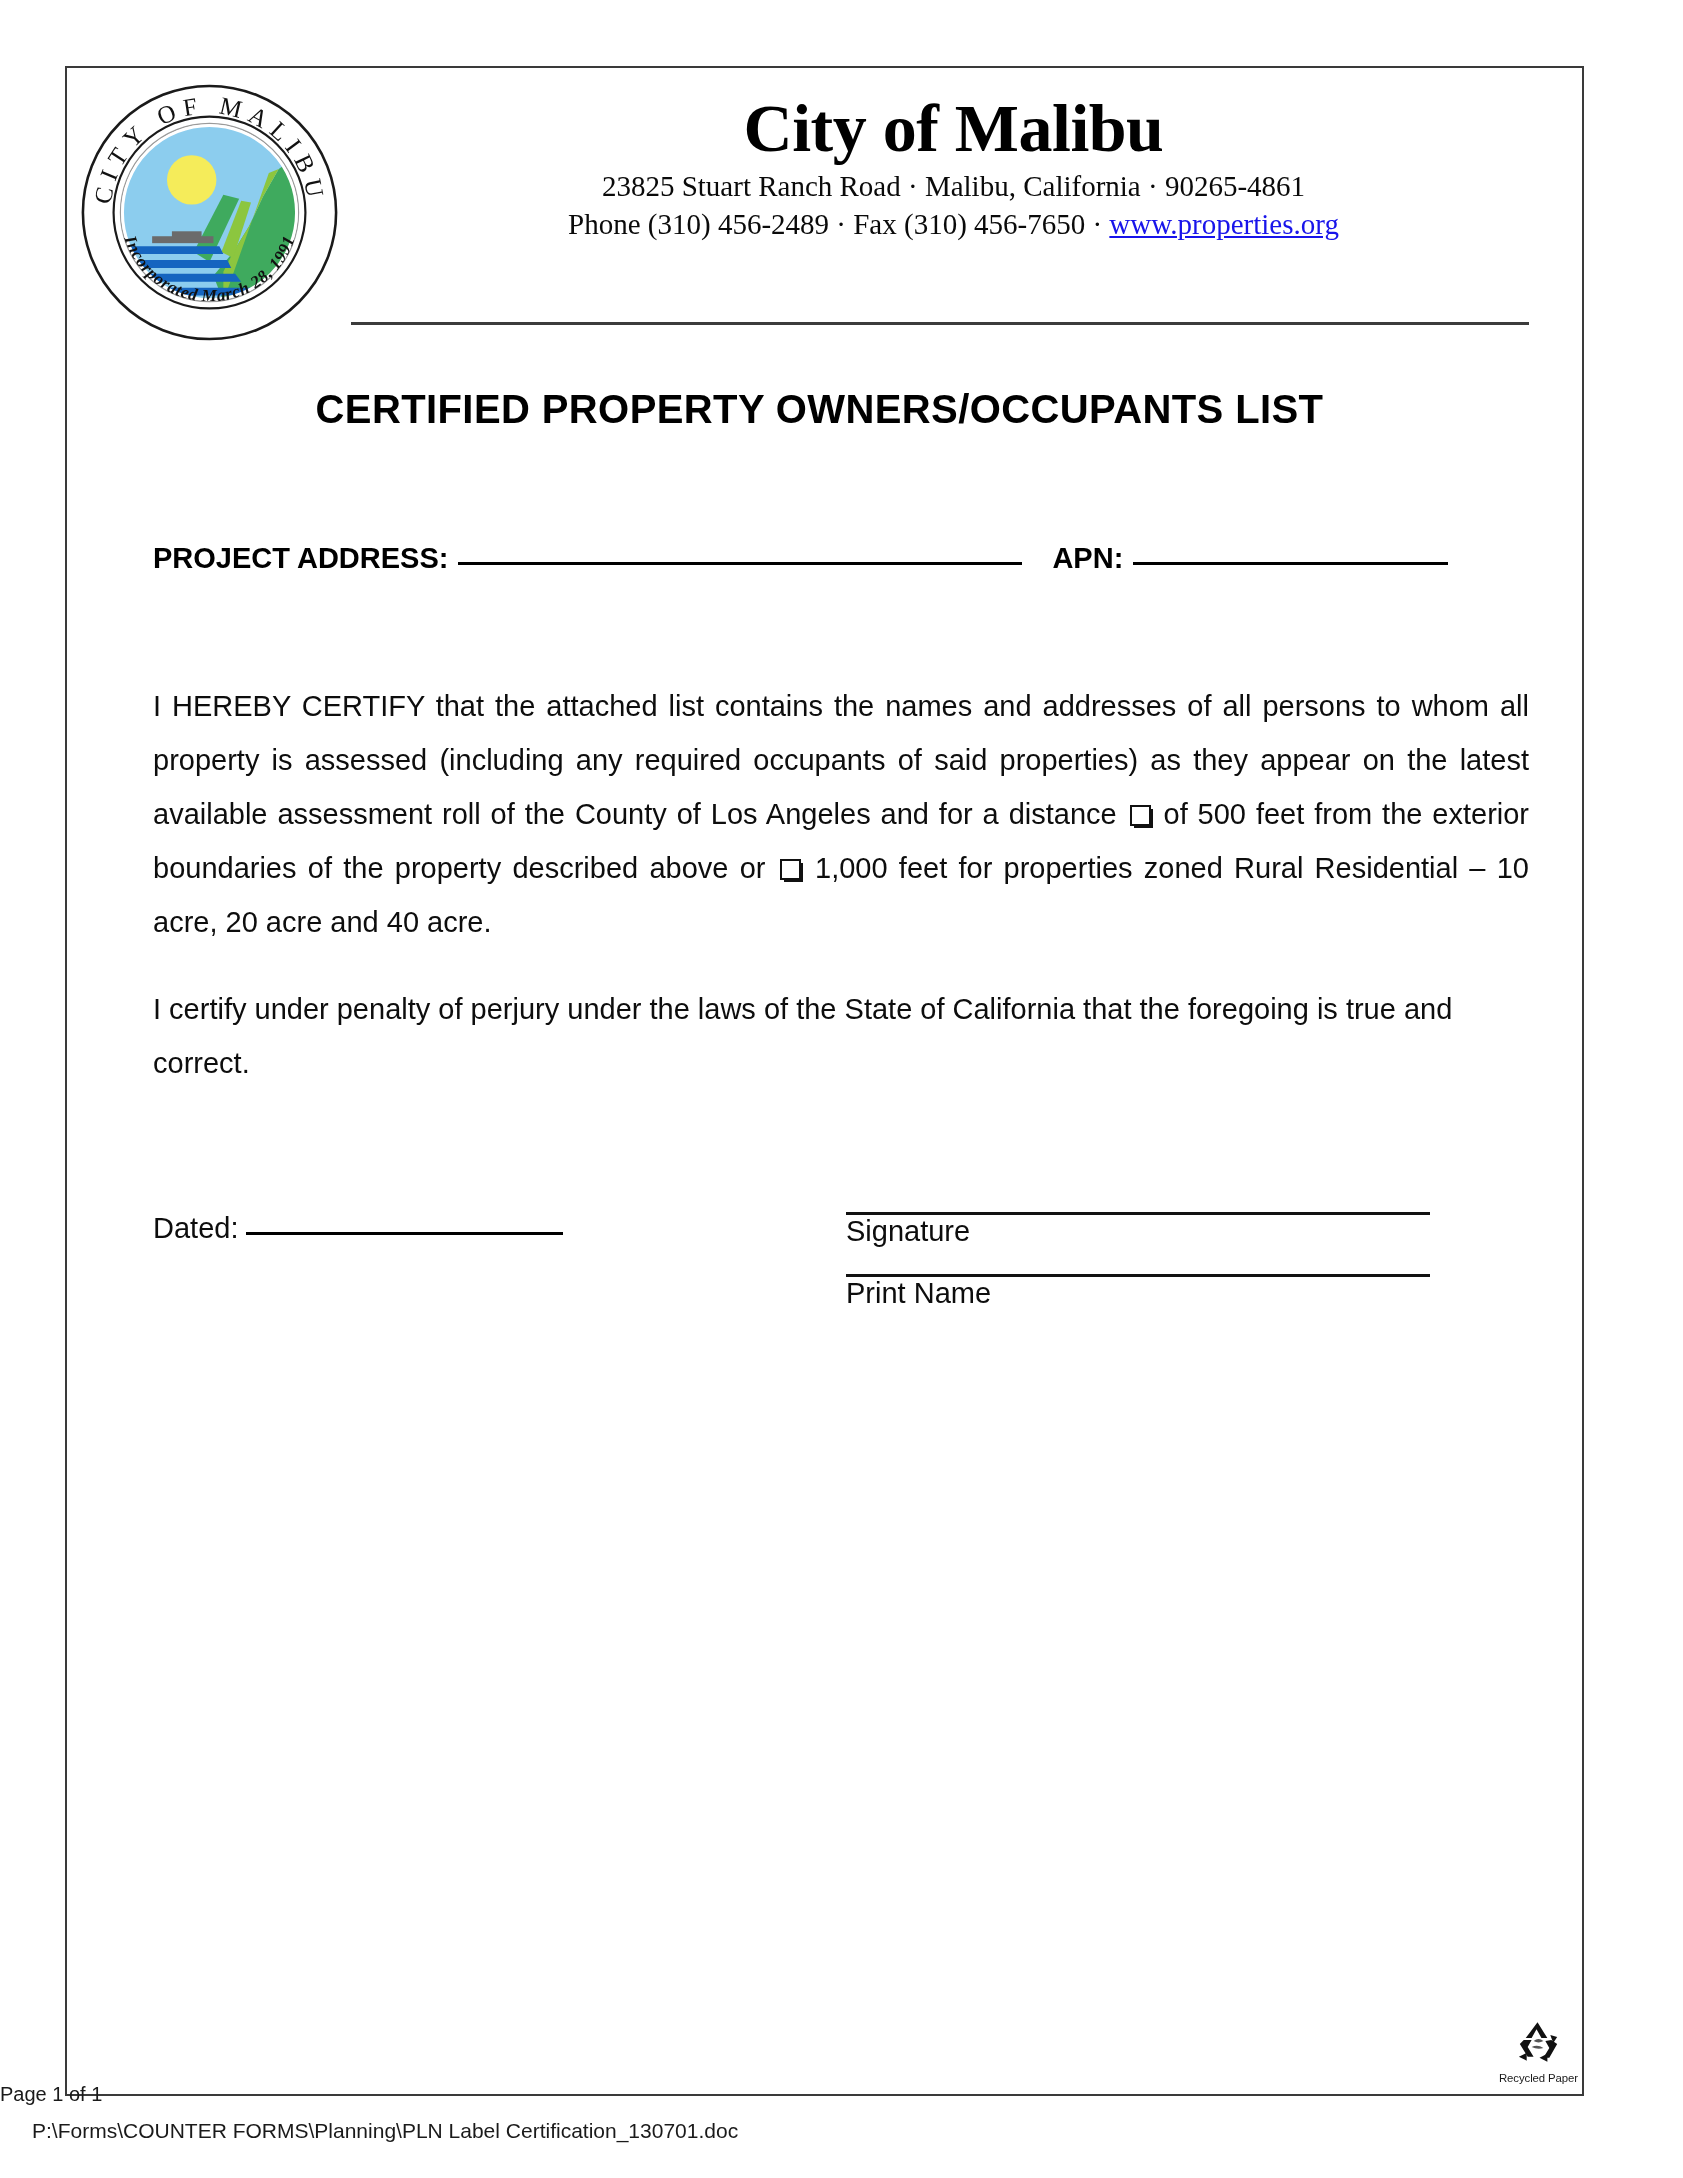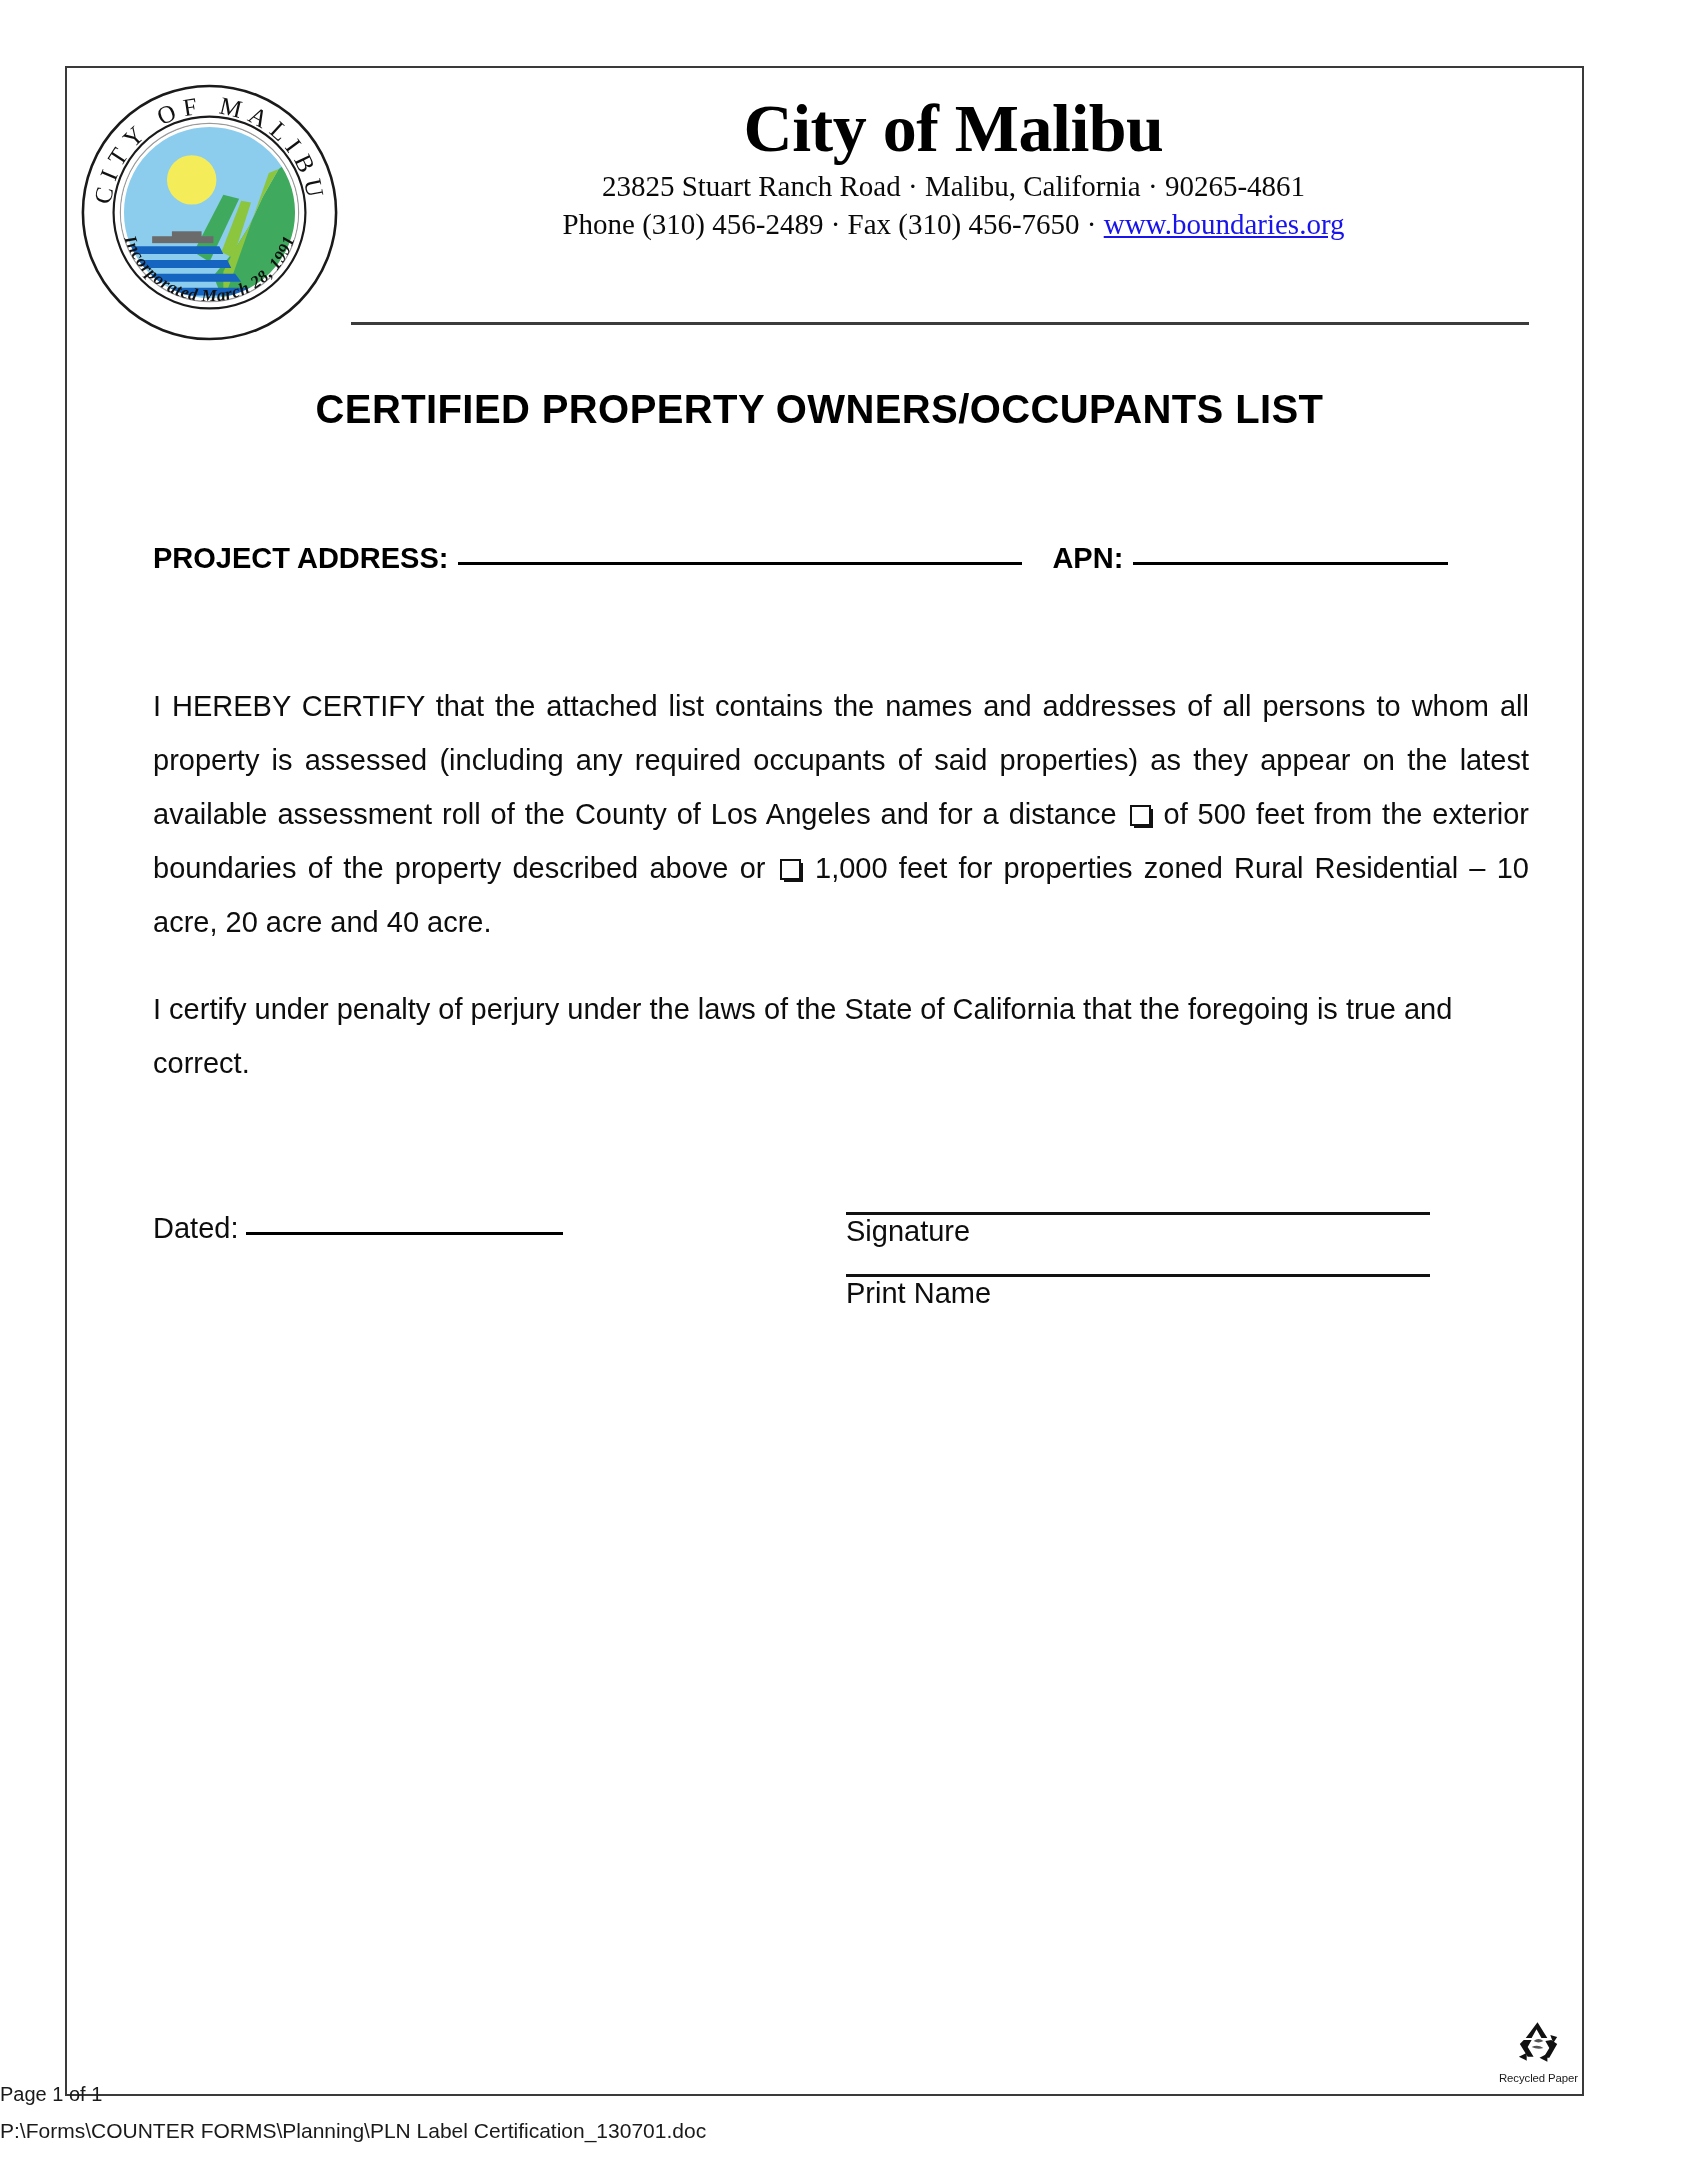--- a/index.html
+++ b/index.html
@@ -222,20 +222,21 @@
     text-align: left;
   }
   #page-number {
     font-size: 20px;
     color: #1a1a1a;
   }
   #file-path {
     font-size: 21px;
     color: #1a1a1a;
     margin-top: 13px;
+    padding-left: 32px;
   }
 </style>
 </head>
 <body>
 
 <div id="page">
 
   <div id="page-frame"></div>
 
   <div id="letterhead">
@@ -283,21 +284,21 @@
         <text font-family="'Liberation Serif', serif" font-size="17.5" font-style="italic" letter-spacing="0.6" fill="#111111" font-weight="bold">
           <textPath href="#arcBot" startOffset="50%" text-anchor="middle">Incorporated March 28, 1991</textPath>
         </text>
       </svg>
     </div>
 
     <div id="header-text">
       <div id="org-title">City of Malibu</div>
       <div class="addr-line">23825 Stuart Ranch Road · Malibu, California · 90265-4861</div>
       <div class="addr-line second">
-        <span>Phone (310) 456-2489 · Fax (310) 456-7650 · </span><a id="site-url" href="#">www.boundaries.org</a>
+        <span>Phone (310) 456-2489 · Fax (310) 456-7650 · </span><a id="site-url" href="#">www.properties.org</a>
       </div>
     </div>
   </div>
 
   <div id="header-rule"></div>
 
   <div id="doc-title">CERTIFIED PROPERTY OWNERS/OCCUPANTS LIST</div>
 
   <div id="project-row">
     <span class="lbl">PROJECT ADDRESS:</span>

